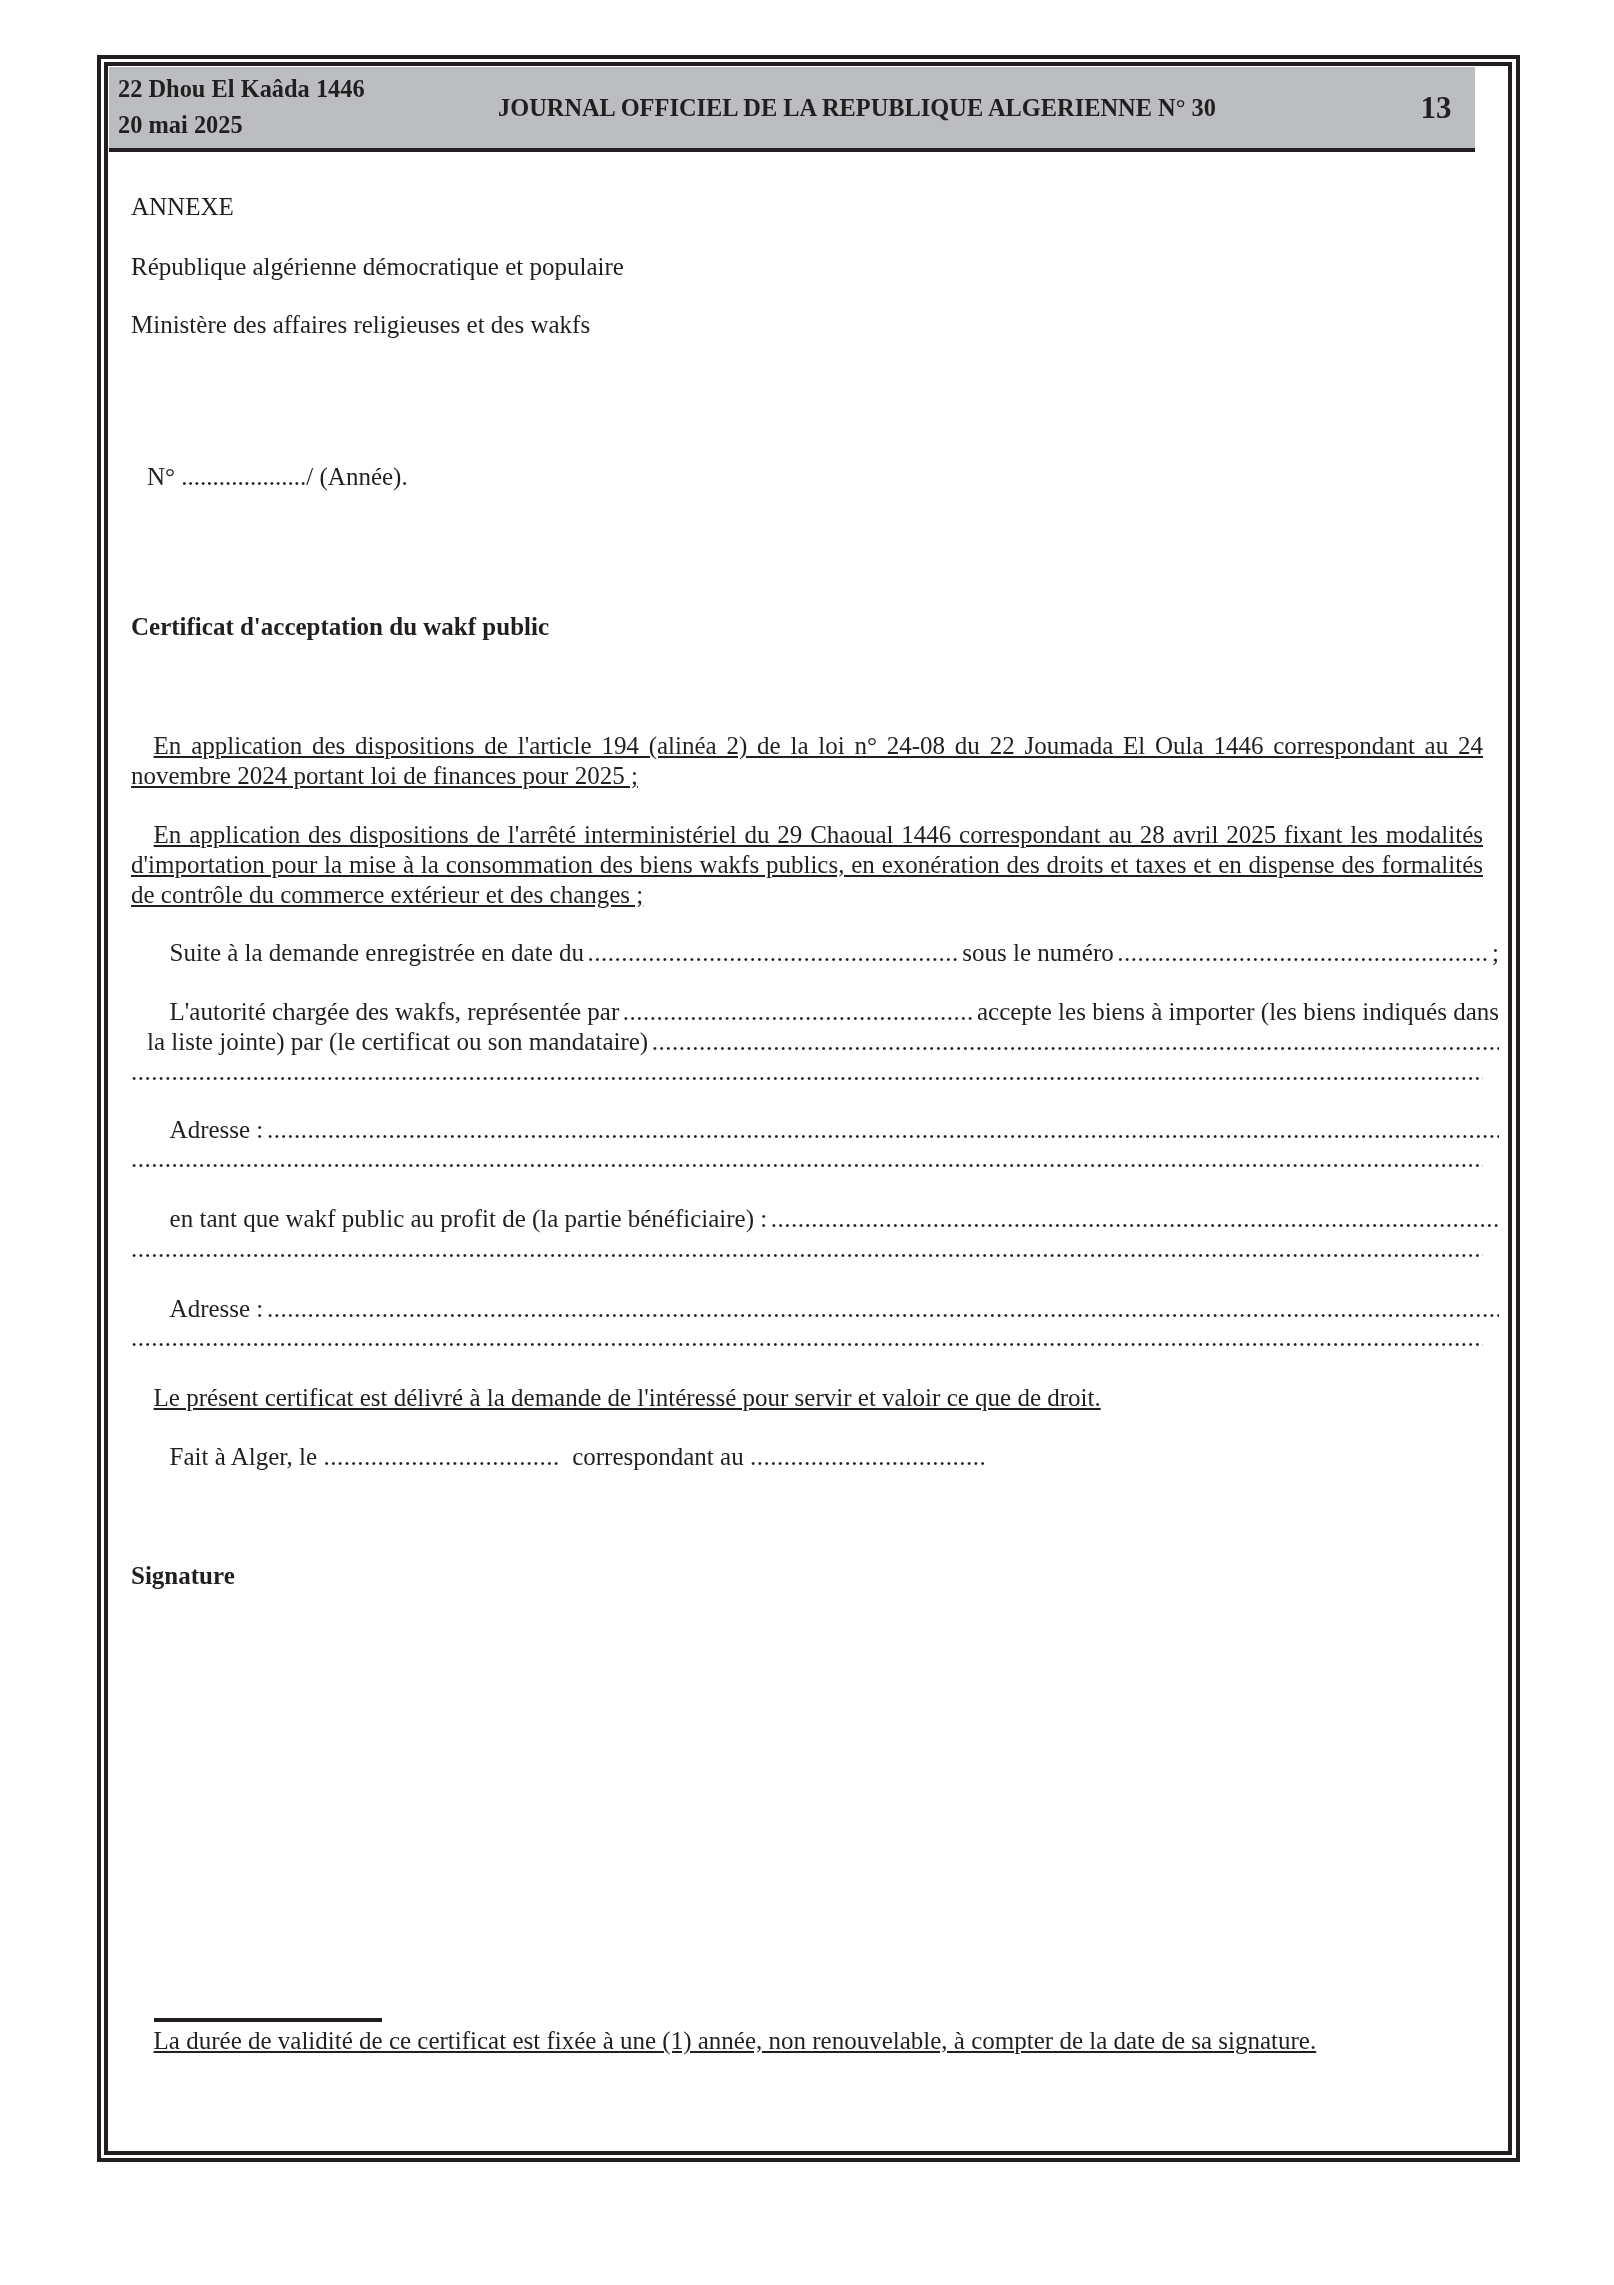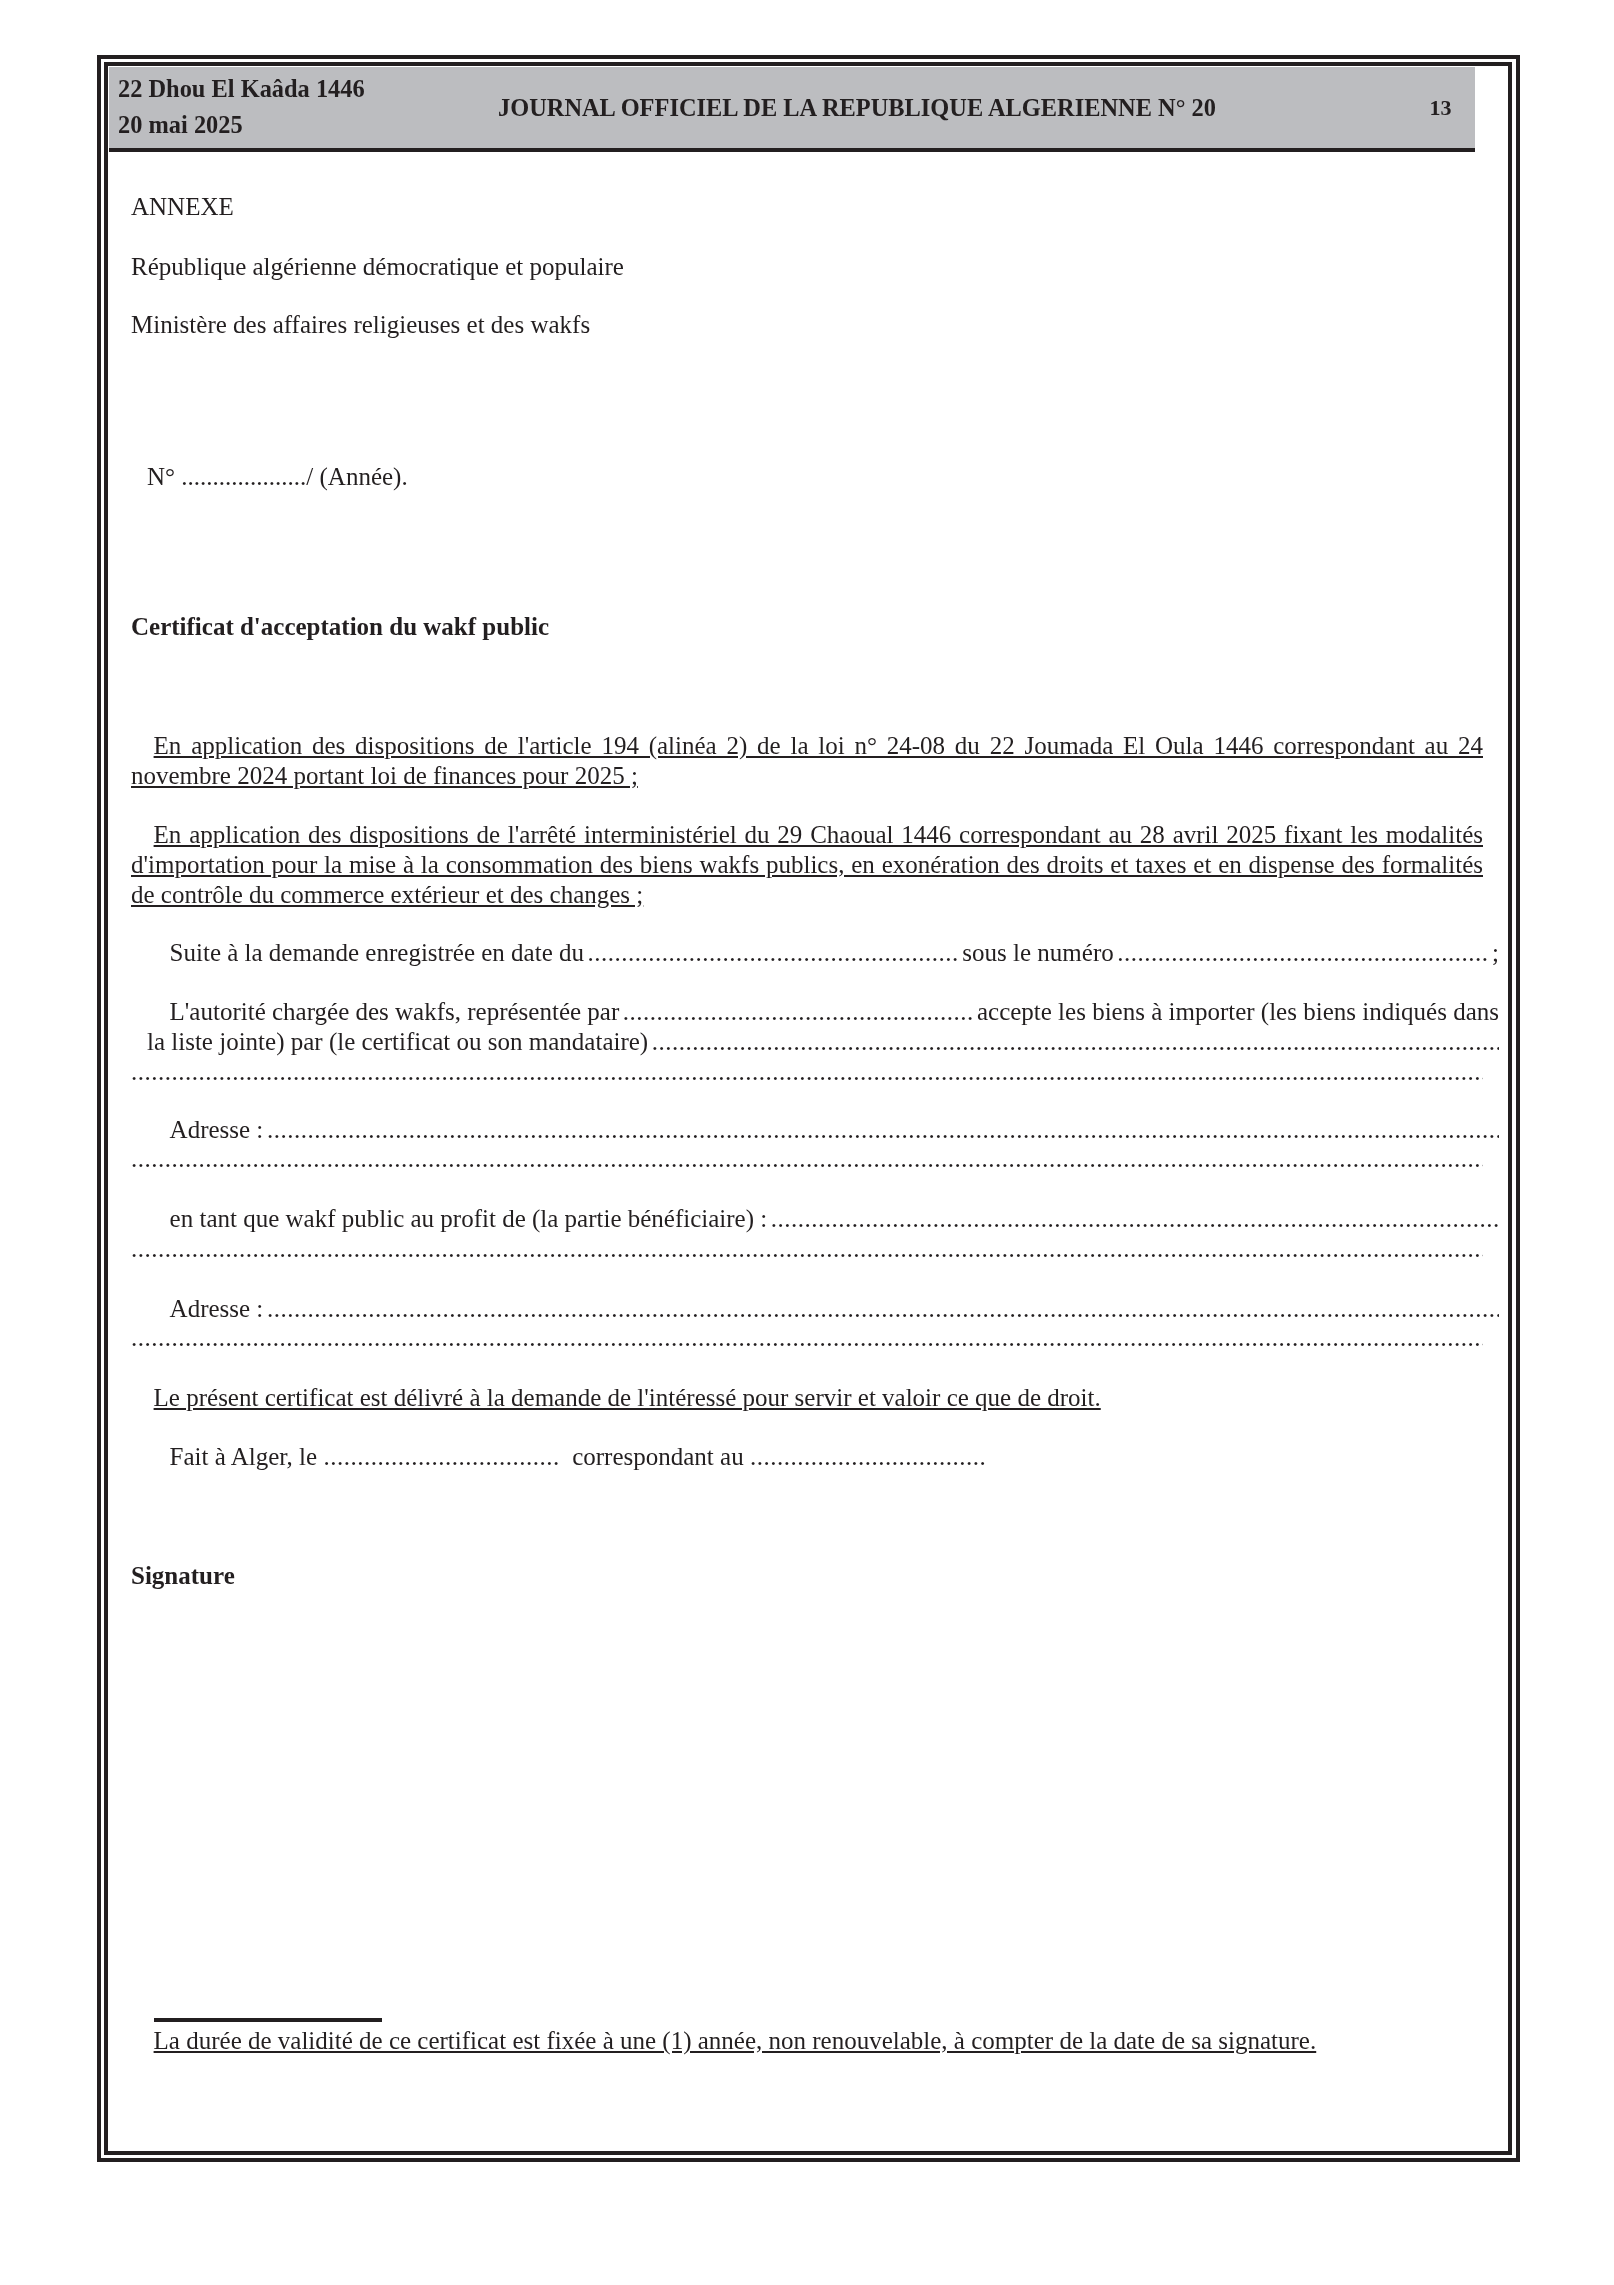--- a/index.html
+++ b/index.html
@@ -58,21 +58,21 @@
     font-weight: bold;
     font-size: 24.4px;
     line-height: 36px;
     white-space: nowrap;
   }
   .header .page-number {
     position: absolute;
     right: 23.5px;
     top: 22.6px;
     font-weight: bold;
-    font-size: 22px;
+    font-size: 31px;
     line-height: 36px;
   }
   .content {
     position: absolute;
     left: 131px;
     top: 152px;
     width: 1352px;
     font-size: 25px;
     line-height: 30px;
   }
@@ -128,21 +128,21 @@
 <body>
 
 <div class="frame-outer"></div>
 <div class="frame-inner"></div>
 
 <div class="header">
   <div class="date-block">
     <div>22 Dhou El Kaâda 1446</div>
     <div>20 mai 2025</div>
   </div>
-  <div class="journal-title">JOURNAL OFFICIEL DE LA REPUBLIQUE ALGERIENNE N° 20</div>
+  <div class="journal-title">JOURNAL OFFICIEL DE LA REPUBLIQUE ALGERIENNE N° 30</div>
   <div class="page-number">13</div>
 </div>
 
 <div class="content">
 
   <div class="center" style="top:40px;">ANNEXE</div>
   <div class="center" style="top:100px;">République algérienne démocratique et populaire</div>
   <div class="center" style="top:158px;">Ministère des affaires religieuses et des wakfs</div>
 
   <div class="para-noindent" style="top:310px;">N° ..................../ (Année).</div>

